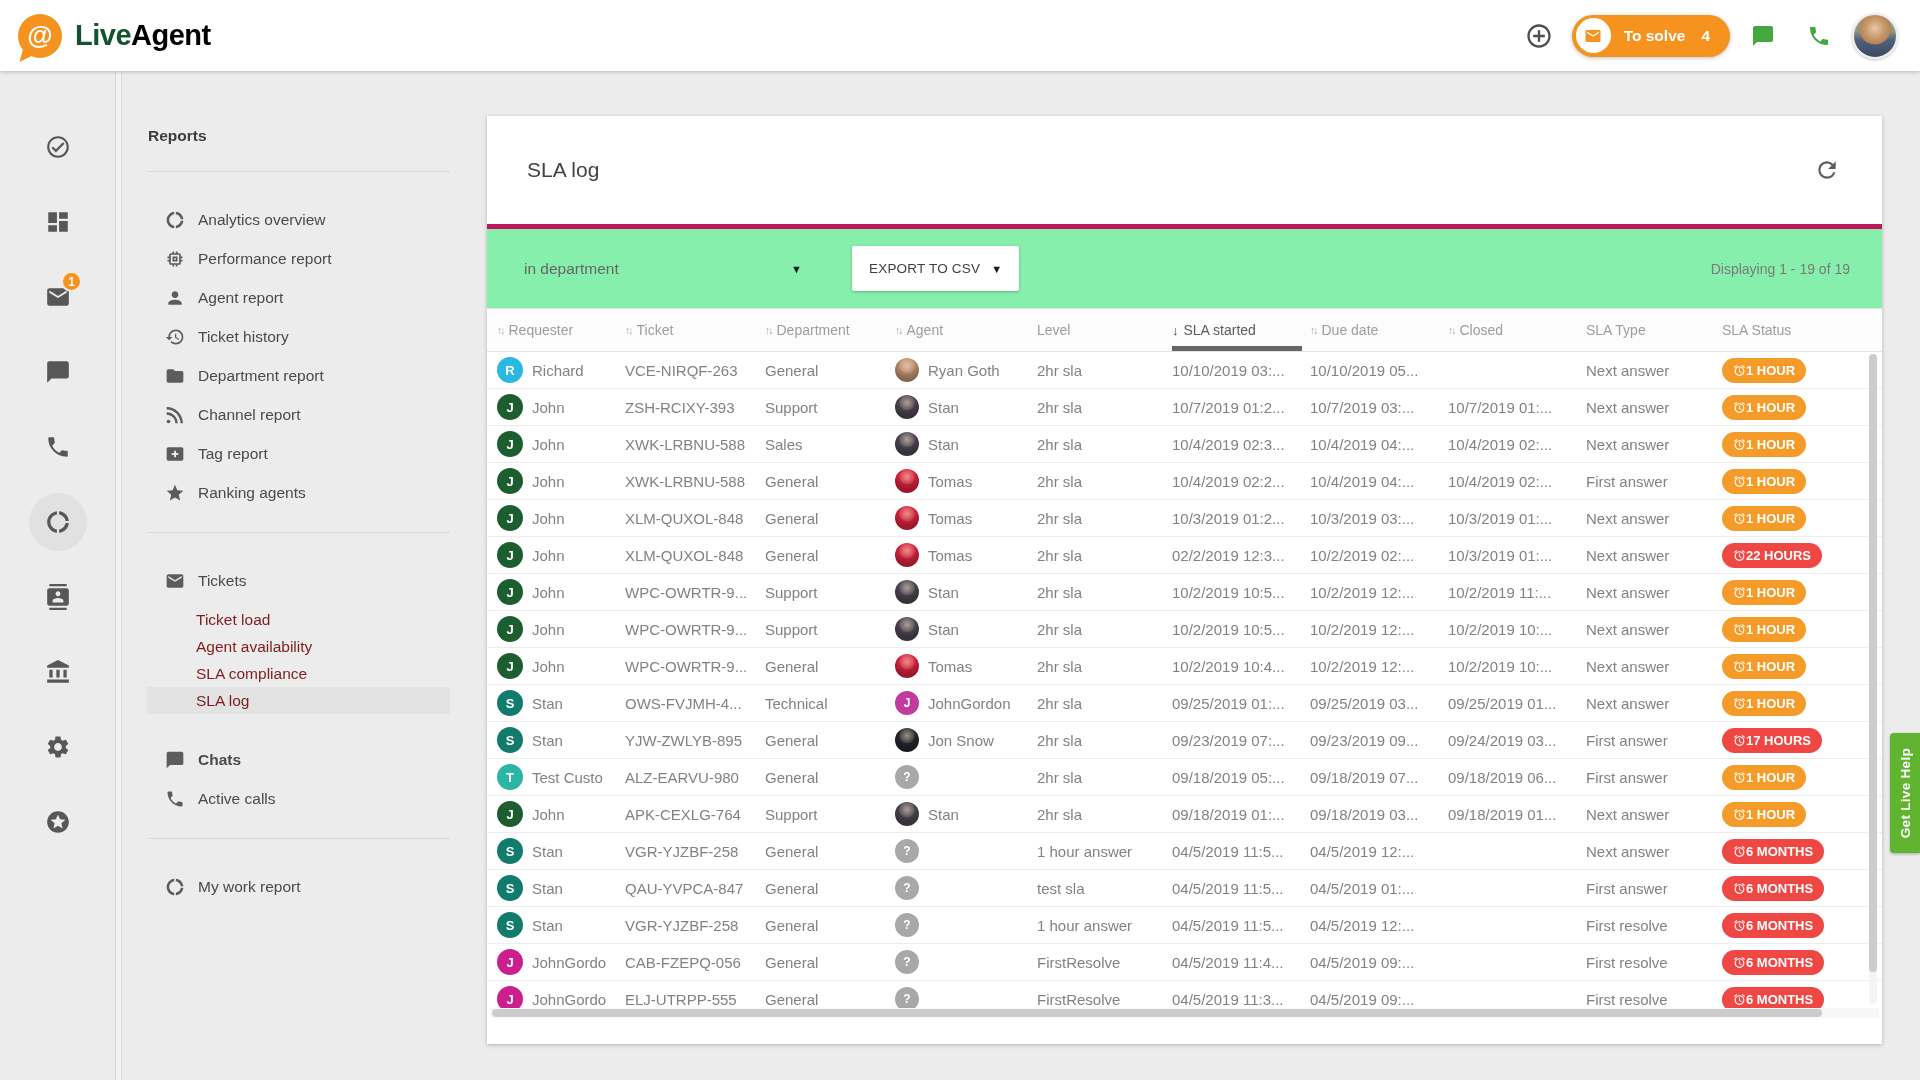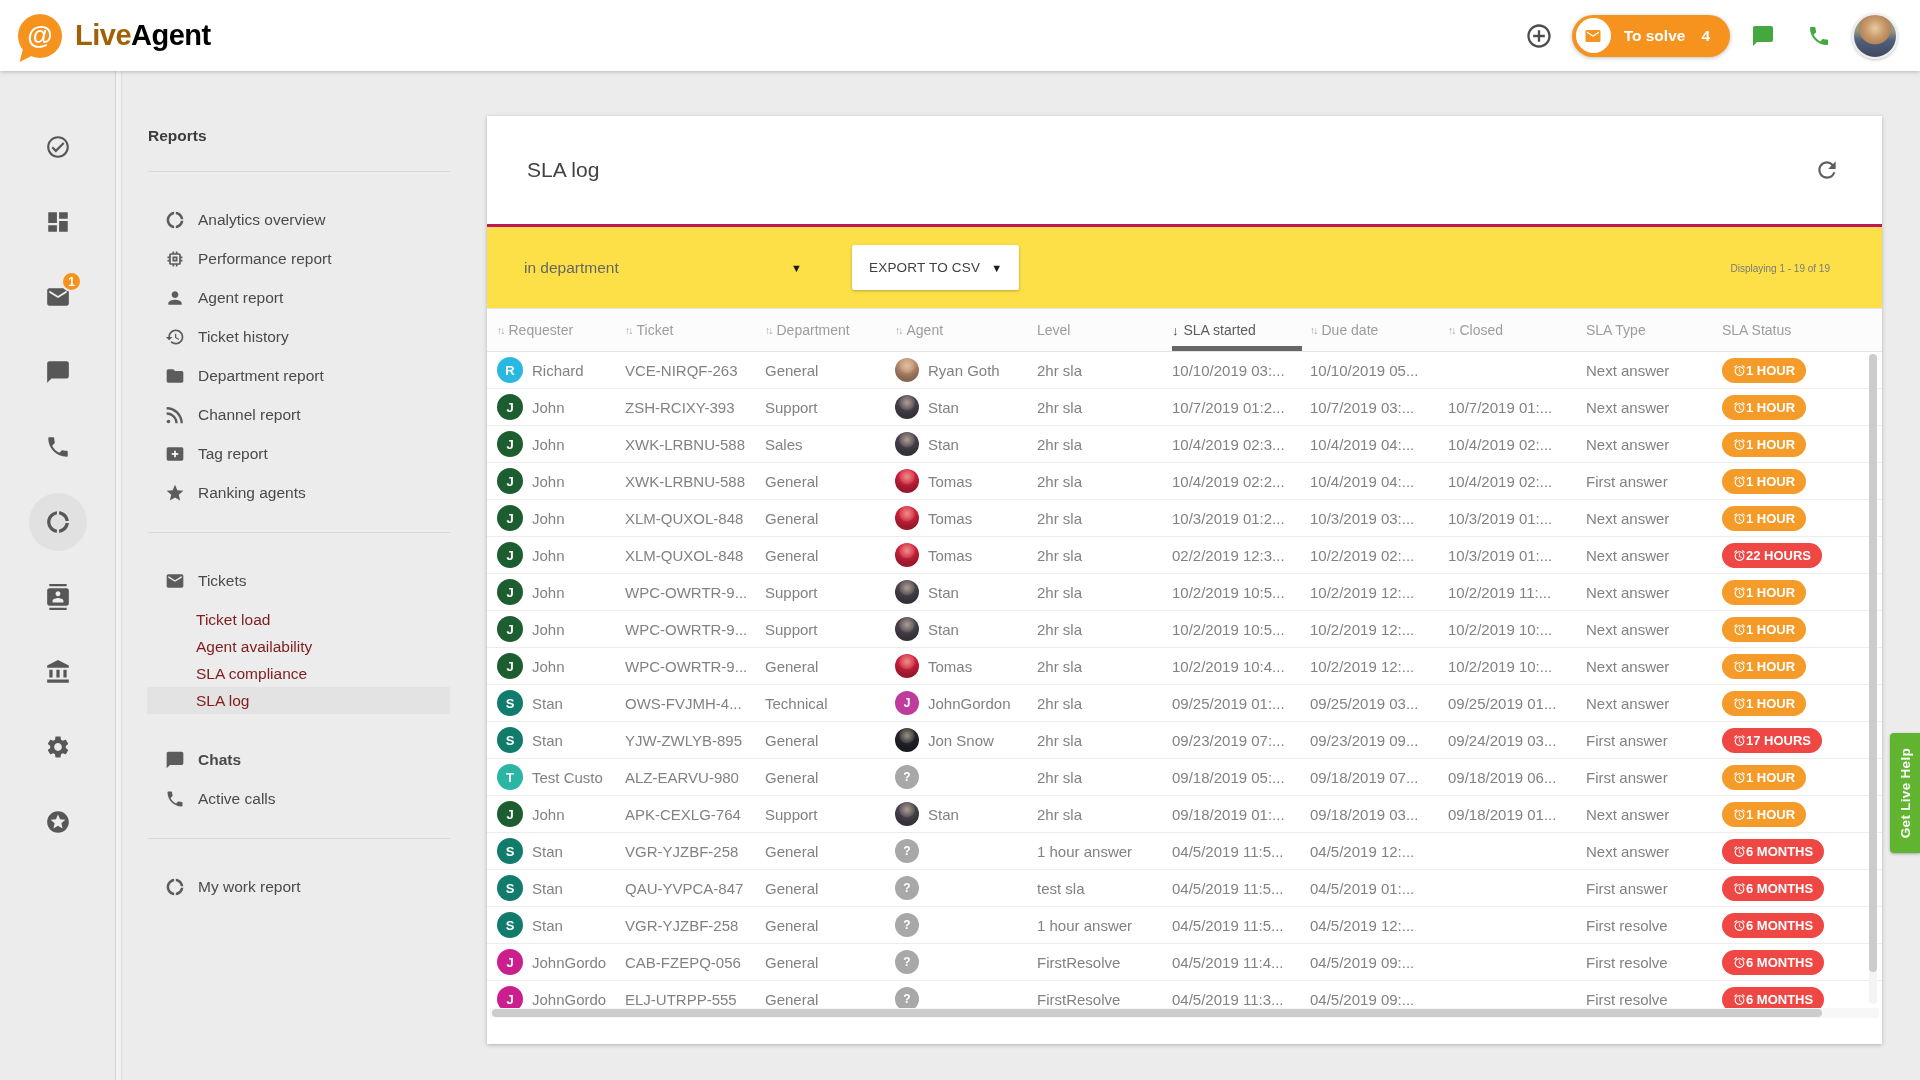--- a/index.html
+++ b/index.html
@@ -8,21 +8,21 @@
   
   .topbar{position:absolute;top:0;left:0;right:0;height:71px;background:#fff;
     box-shadow:0 1px 4px rgba(0,0,0,.22);z-index:20;display:flex;align-items:center;
     justify-content:space-between;padding:0 22px 0 18px;}
   .logo{display:flex;align-items:center;gap:13px;}
   .logo-bubble{position:relative;width:44px;height:44px;background:#f6921e;border-radius:50%;
     display:flex;align-items:center;justify-content:center;color:#fff;font-weight:bold;font-size:26px;}
   .logo-bubble::after{content:"";position:absolute;left:3px;bottom:-6px;width:0;height:0;
     border-top:13px solid #f6921e;border-right:15px solid transparent;transform:rotate(14deg);}
   .logo-text{font-size:29px;font-weight:bold;letter-spacing:-.5px;}
-  .logo-live{color:#a16207;}　.logo-agent{color:#2f2f2f;}
+  .logo-live{color:#14532d;}　.logo-agent{color:#2f2f2f;}
   .topbar-right{display:flex;align-items:center;gap:10px;}
   .icon-btn{width:46px;height:46px;border-radius:50%;display:flex;align-items:center;
     justify-content:center;background:#fff;border:none;cursor:pointer;color:#4d4d4d;padding:0;}
   .to-solve{height:42px;background:#f6921e;border-radius:21px;display:flex;align-items:center;
     padding:0 20px 0 4px;box-shadow:0 1px 4px rgba(0,0,0,.25);cursor:pointer;border:none;}
   .to-solve .env{width:35px;height:35px;background:#fff;border-radius:50%;display:flex;
     align-items:center;justify-content:center;color:#f6921e;}
   .to-solve .lbl{color:#fff;font-weight:bold;font-size:15.5px;margin-left:13px;}
   .to-solve .cnt{color:#fff;font-weight:bold;font-size:15.5px;margin-left:16px;}
   .avatar-top{width:46px;height:46px;border-radius:50%;border:2px solid #eee;cursor:pointer;
@@ -57,30 +57,30 @@
   .nav-sub{height:27px;display:flex;align-items:center;margin-left:25px;width:303px;
     padding-left:49px;color:#7f1d1d;font-size:15.5px;cursor:pointer;}
   .nav-sub.active{background:#e3e3e3;}
   
   .card{position:absolute;left:487px;top:116px;width:1395px;height:928px;background:#fff;
     box-shadow:0 1px 4px rgba(0,0,0,.25);}
   .card-header{height:108px;display:flex;align-items:center;justify-content:space-between;
     padding:0 42px 0 40px;}
   .card-title{font-size:21px;color:#424242;}
   .refresh-btn{background:none;border:none;color:#5d5d5d;cursor:pointer;padding:0;display:flex;}
-  .filter-bar{height:84px;background:#fde047;border-top:3px solid #be185d;display:flex;
+  .filter-bar{height:84px;background:#86efac;border-top:5px solid #be185d;display:flex;
     align-items:center;padding-left:37px;position:relative;}
   .select{width:288px;display:flex;align-items:center;justify-content:space-between;
     color:#666;font-size:15.5px;cursor:pointer;padding-right:10px;}
   .caret{font-size:11px;color:#1c1c1c;}
   .export-btn{margin-left:40px;height:45px;background:#fff;border:none;cursor:pointer;
     box-shadow:0 1px 3px rgba(0,0,0,.28);font-size:13.5px;color:#3f3f3f;padding:0 17px;
     display:flex;align-items:center;gap:11px;letter-spacing:.2px;font-family:inherit;border-radius:2px;}
-  .displaying{position:absolute;right:52px;top:50%;transform:translateY(-50%);
-    color:#7a7a7a;font-size:10px;}
+  .displaying{position:absolute;right:32px;top:50%;transform:translateY(-50%);
+    color:#7a7a7a;font-size:14px;}
   
   .grid-cols{display:grid;grid-template-columns:128px 140px 130px 142px 135px 138px 138px 138px 136px 1fr;
     padding-left:10px;}
   .thead{height:44px;background:#fcfcfc;border-top:1px solid #e3e3e3;border-bottom:1px solid #e3e3e3;}
   .th{display:flex;align-items:center;gap:5px;font-size:14px;color:#9d9d9d;position:relative;
     cursor:pointer;white-space:nowrap;overflow:hidden;}
   .th .sort{font-size:10.5px;color:#ababab;letter-spacing:-2px;flex:none;}
   .th.sorted{color:#5c5c5c;}
   .th.sorted .sort{color:#3f3f3f;font-size:13px;letter-spacing:0;}
   .th.sorted::after{content:"";position:absolute;left:-4px;bottom:0;width:134px;height:5px;background:#666;}

